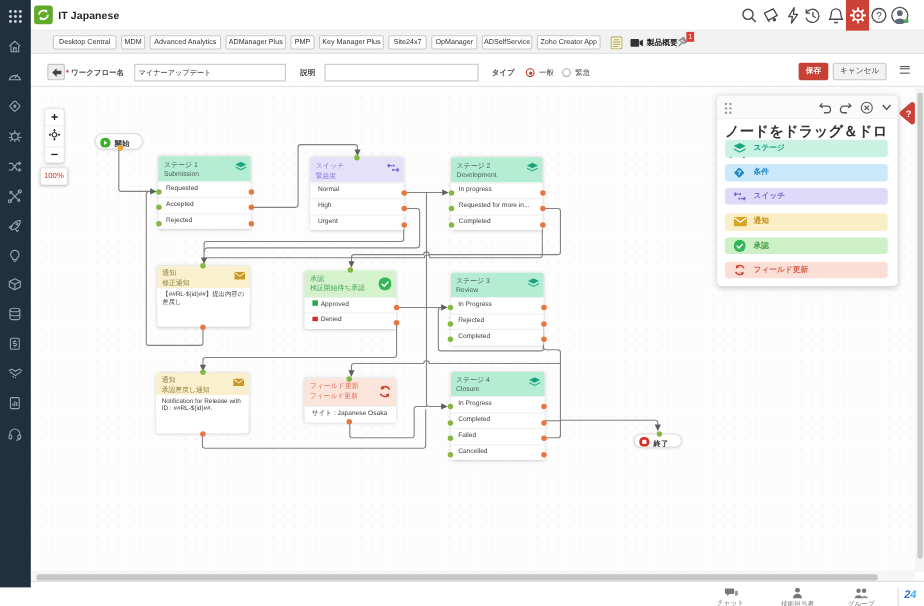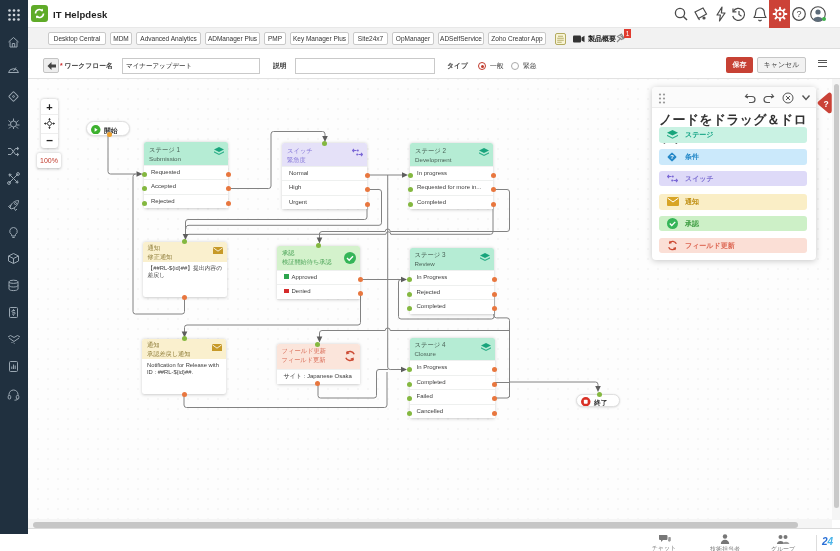--- a/index.html
+++ b/index.html
@@ -176,21 +176,21 @@
 </div>
 
 <div class="abs" id="topbar">
   <div id="logo"></div>
   <svg style="position:absolute;left:6px;top:8px" width="11" height="11" viewBox="0 0 11 11">
       <path d="M1.5 5.5a4 4 0 0 1 7-2.6" fill="none" stroke="#fff" stroke-width="1.6"></path>
       <path d="M9.5 5.5a4 4 0 0 1 -7 2.6" fill="none" stroke="#fff" stroke-width="1.6"></path>
       <path d="M8.7 0.5 l0.3 2.8 -2.8 -0.4z" fill="#fff"></path>
       <path d="M2.3 10.5 l-0.3 -2.8 2.8 0.4z" fill="#fff"></path>
     </svg>
-  <div id="brand">IT Helpdesk</div>
+  <div id="brand">IT Japanese</div>
   <div id="gearblock"></div>
   <svg class="tico" style="left:644px" viewBox="0 0 18 18">
       <circle cx="8" cy="8" r="4.6" fill="none" stroke="#4a4a4a" stroke-width="1.3"></circle>
       <path d="M11.4 11.4 L15 15" stroke="#4a4a4a" stroke-width="1.4"></path>
     </svg>
   <svg class="tico" style="left:664px" viewBox="0 0 18 18">
       <g fill="none" stroke="#4a4a4a" stroke-width="1.2">
         <path d="M3 7 l8-4 3.5 6 -8 4.5z"></path>
         <path d="M6 12.5 l1.5 2.5"></path>
         <circle cx="12" cy="13" r="1" fill="#4a4a4a"></circle>

